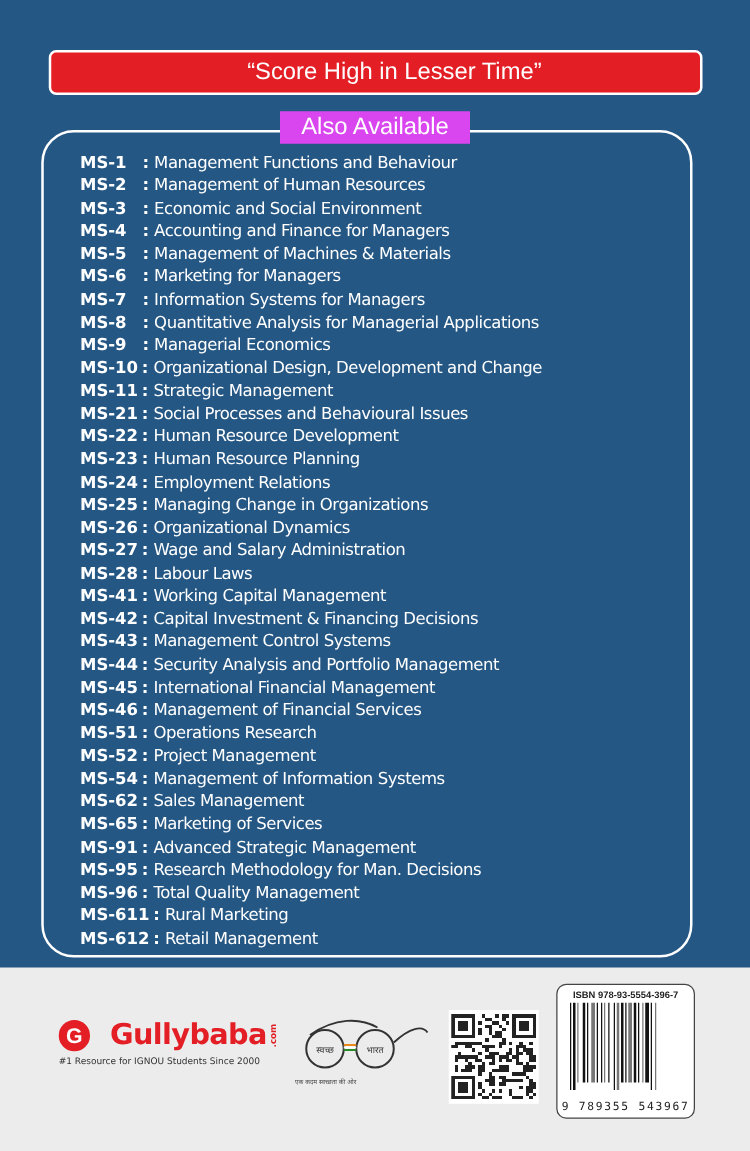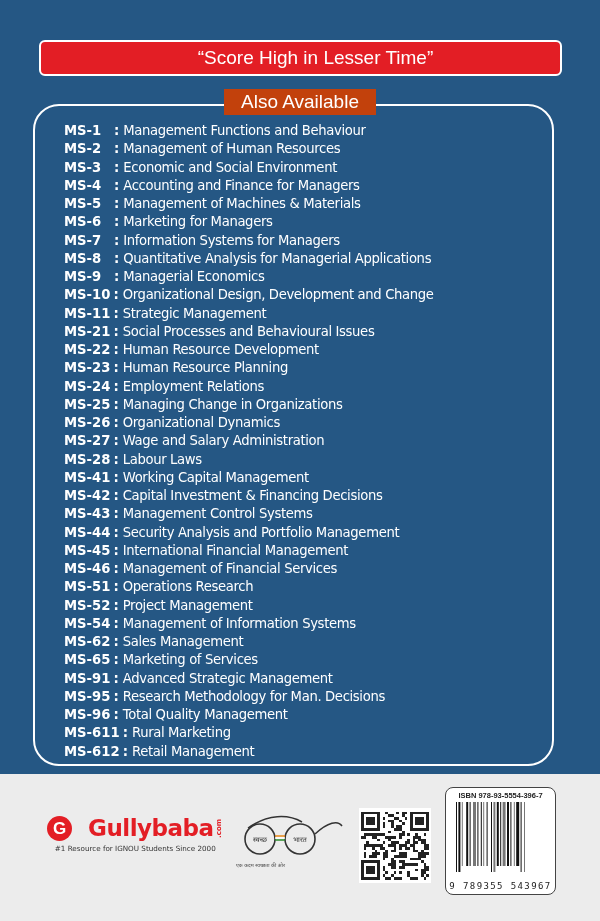--- a/index.html
+++ b/index.html
@@ -14,21 +14,21 @@
     background: #e31e25; border: 2px solid #ffffff; border-radius: 6px;
     color: #ffffff; text-align: center;
     font-family: "Liberation Sans", sans-serif; font-size: 19px; line-height: 32px; padding-left: 30px;
   }
   .list-box {
     position: absolute; left: 33px; top: 104px; width: 521px; height: 662px;
     border: 2.5px solid #ffffff; border-radius: 26px;
   }
   .also-label {
     position: absolute; left: 224px; top: 89px; width: 152px; height: 26px;
-    background: #c2410c; color: #ffffff; text-align: center;
+    background: #d946ef; color: #ffffff; text-align: center;
     font-family: "Liberation Sans", sans-serif; font-size: 19px; line-height: 26px;
   }
   .course-list {
     position: absolute; left: 64px; top: 122px; list-style: none;
   }
   .course-row {
     height: 18.25px; line-height: 18.25px; white-space: nowrap;
     color: #ffffff; font-size: 13.2px;
   }
   .code { display: inline-block; font-weight: bold; }
@@ -51,21 +51,20 @@
     color: #e31e25; font-weight: bold; font-size: 23px; margin-left: 16px;
     font-family: "DejaVu Sans", sans-serif; letter-spacing: -0.5px;
   }
   .brand-com {
     color: #e31e25; font-size: 7px; writing-mode: vertical-rl; transform: rotate(180deg);
     margin-left: 2px; font-weight: bold;
   }
   .brand-tag {
     font-size: 7.2px; color: #333; margin-top: 3px; white-space: nowrap;
     font-family: "DejaVu Sans", sans-serif;
-    text-align: center;
   }
   .swachh { position: absolute; left: 238px; top: 812px; width: 110px; height: 46px; }
   .swachh-tag {
     position: absolute; left: 236px; top: 862px; font-size: 5px; color: #444; white-space: nowrap;
   }
   .scan-label {
     position: absolute; left: 358px; top: 789px; width: 75px; text-align: center;
     font-family: Liberation Mono, monospace; font-weight: bold; font-size: 15px; color: #84cc16; margin-top: 25px;
   }
   .qr {

